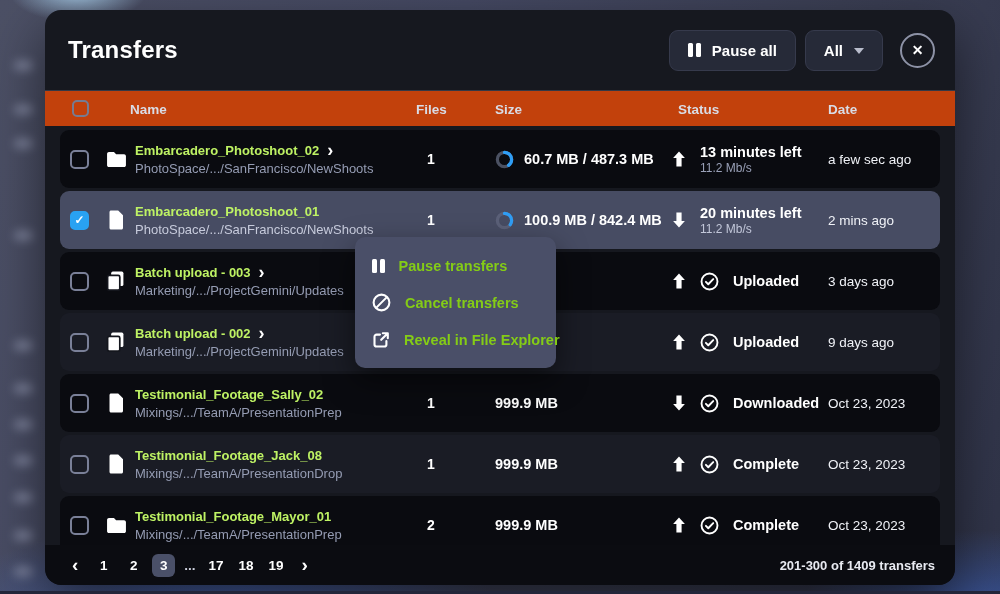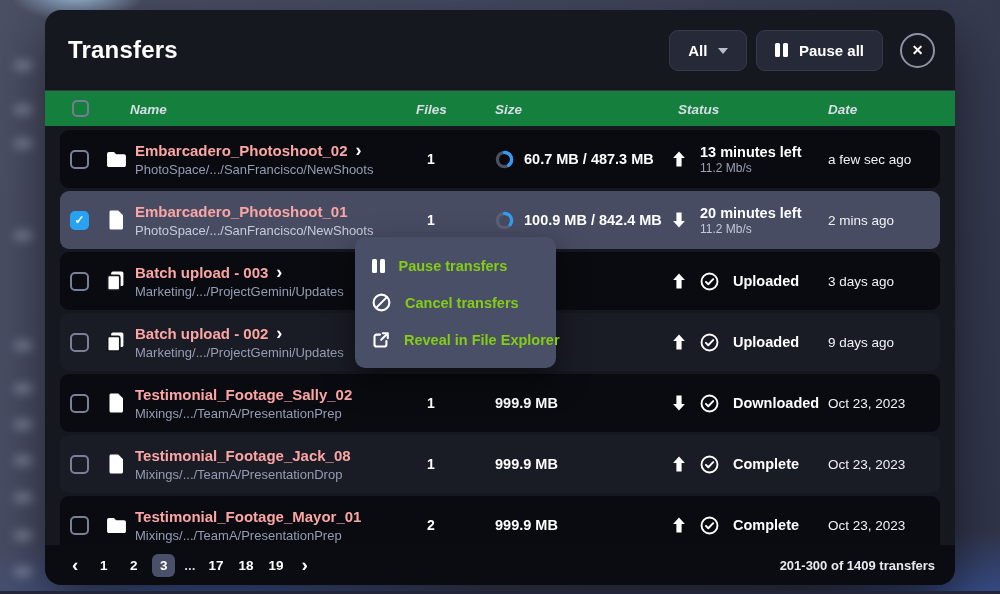--- a/index.html
+++ b/index.html
@@ -32,43 +32,43 @@
         gap:11px; padding:0 18px; cursor:pointer; font-family:inherit; }
   .caret{ width:0; height:0; border-left:5.5px solid transparent; border-right:5.5px solid transparent;
           border-top:6.5px solid #b9bdcc; margin-top:2px; }
   .pause-ic{ display:flex; gap:3.5px; }
   .pause-ic i{ display:block; width:4.5px; height:14px; background:#fff; border-radius:1.5px; }
   .close{ width:35px; height:35px; border-radius:50%; border:2px solid #8d92a6;
           background:transparent; color:#fff; font-size:14px; font-weight:700;
           display:flex; align-items:center; justify-content:center; margin-left:8px; cursor:pointer; }
 
   
-  .thead{ position:relative; height:36px; background:#15803d; border-top:1px solid #343845;
-          color:#d9dce6; font-size:13.5px; font-weight:700;font-style:italic; }
+  .thead{ position:relative; height:36px; background:#c2410c; border-top:1px solid #343845;
+          color:#d9dce6; font-size:13.5px; font-weight:700; }
   .th{ position:absolute; top:50%; transform:translateY(-50%); }
   .th-cb{ position:absolute; left:27px; top:9px; width:17px; height:17px;
           border:2px solid #767c92; border-radius:5px; cursor:pointer; }
   .th-name{ left:85px; } .th-files{ left:371px; width:50px; text-align:left; }
   .th-size{ left:450px; } .th-status{ left:633px; } .th-date{ left:783px; }
 
   
   .rows{ padding:4px 15px 0; }
   .row{ display:flex; align-items:center; height:58px; border-radius:9px;
         padding-left:10px; margin-bottom:3px; }
   .row.odd{ background:#0a0b10; } .row.even{ background:#1a1c25; }
   .row.selected{ background:#474c63; }
   .cb{ flex:0 0 19px; height:19px; border:2px solid #7a8098; border-radius:5px;
        margin-right:16px; cursor:pointer; }
   .cb.checked{ background:#29a2f2; border-color:#29a2f2; display:flex; align-items:center;
                justify-content:center; color:#fff; font-size:12px; font-weight:700; }
   .cb.checked::after{ content:"✓"; }
   .fic{ flex:0 0 22px; margin-right:8px; display:flex; align-items:center; justify-content:center; color:#fff; }
   .ncol{ flex:0 0 271px; }
   .nline{ display:flex; align-items:center; gap:8px; }
-  .nm{ font-size:15px; font-weight:700; color:#fca5a5; }
+  .nm{ font-size:13px; font-weight:700; color:#bef264; }
   .chev{ color:#fff; font-weight:700; font-size:18px; line-height:14px; }
   .path{ font-size:13px; color:#959cb3; margin-top:3px; }
   .row.selected .path{ color:#c7cbdc; }
   .fcol{ flex:0 0 50px; text-align:center; font-size:14px; font-weight:600; color:#fff; }
   .scol{ flex:0 0 177px; margin-left:39px; display:flex; align-items:center; gap:10px;
          font-size:14.5px; font-weight:600; color:#fff; white-space:nowrap; }
   .stcol{ flex:0 0 156px; display:flex; align-items:center; gap:14px; color:#fff; }
   .stmain{ font-size:14.5px; font-weight:700; color:#fff; white-space:nowrap; }
   .stsub{ font-size:12px; color:#9aa1b8; margin-top:1px; }
   .row.selected .stsub{ color:#c3c8da; }
@@ -142,29 +142,29 @@
   <div class="dot" style="top:492px"></div>
   <div class="dot" style="top:530px"></div>
   <div class="dot" style="top:566px"></div>
 
   <div class="dialog">
 
     <div class="dlg-header">
       <div class="title">Transfers</div>
       <div class="controls">
         <button class="btn">
-          <span>All</span>
-          <span class="caret"></span>
-        </button>
-        <button class="btn">
           <span class="pause-ic">
               <i></i>
               <i></i>
             </span>
           <span>Pause all</span>
+        </button>
+        <button class="btn">
+          <span>All</span>
+          <span class="caret"></span>
         </button>
         <button class="close">
           <span>✕</span>
         </button>
       </div>
     </div>
 
     <div class="thead">
       <span class="th-cb"></span>
       <span class="th th-name">Name</span>

